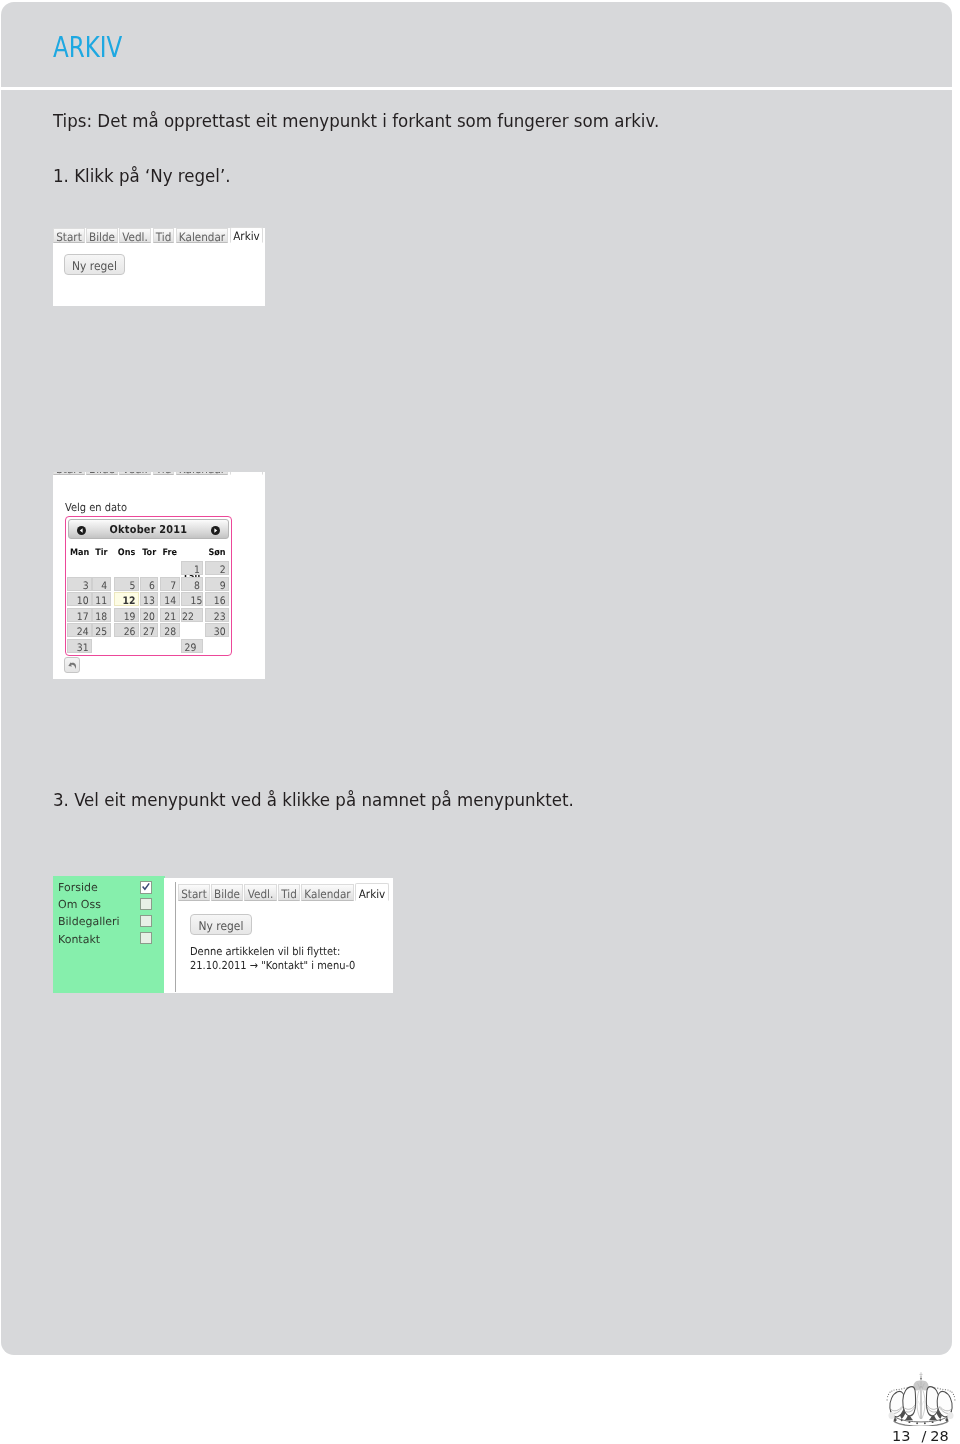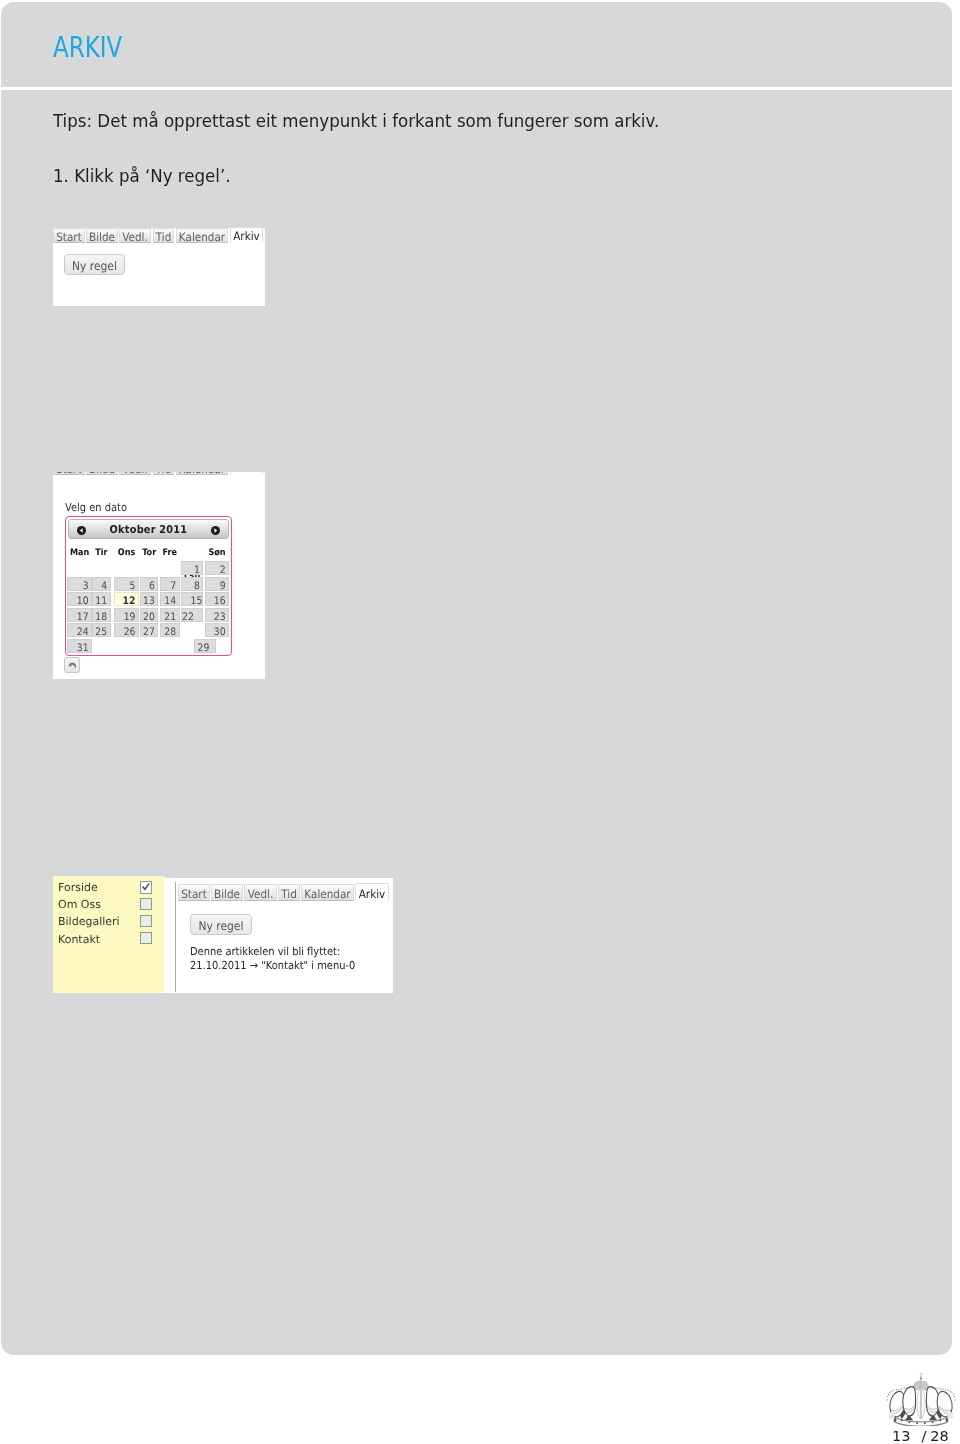--- a/index.html
+++ b/index.html
@@ -46,37 +46,38 @@
   .navcirc svg{position:absolute;left:0;top:0;}
   .dow{position:absolute;font-size:9px;font-weight:bold;color:#111;text-align:center;transform:translateZ(0);}
   .dcell{position:absolute;box-sizing:border-box;background:#dcdcdc;
       border:1px solid #cfcfcf;font-size:10.3px;color:#4c4c4c;text-align:right;transform:translateZ(0);}
   .dcell.today{background:#fdfce4;border-color:#ece7bf;color:#363636;font-weight:bold;transform:translateZ(0);}
   .undobtn{position:absolute;box-sizing:border-box;
       background:linear-gradient(#f4f4f4,#e4e4e4);border:1px solid #c6c6c6;
       border-radius:3px;}
 
   
-  .greenpan{position:absolute;box-sizing:border-box;background:#fef9c3;}
+  .greenpan{position:absolute;box-sizing:border-box;background:#86efac;}
   .gitem{position:absolute;font-size:11px;color:#2f3d2f;font-stretch:normal;transform:translateZ(0);}
   .gcheck{position:absolute;box-sizing:border-box;width:12.2px;height:12.4px;
       background:#e7f0e6;border:1px solid #8b9c8b;overflow:hidden;}
   .gcheck.on{background:#fff;transform:translateZ(0);}
   .msg{position:absolute;font-size:10px;color:#262626;white-space:nowrap;transform:translateZ(0);}
 </style>
 </head>
 <body>
 
 <div class="page">
   <div class="panel"></div>
   <div class="hrule"></div>
   <div class="title">ARKIV</div>
 
   <div class="ptext" style="left:53px;top:110px">Tips: Det må opprettast eit menypunkt i forkant som fungerer som arkiv.</div>
   <div class="ptext" style="left:53px;top:165px">1. Klikk på ‘Ny regel’.</div>
+  <div class="ptext" style="left:53px;top:789px">3. Vel eit menypunkt ved å klikke på namnet på menypunktet.</div>
 
   <div class="shot blurshot" style="left:53px;top:228px;width:212px;height:78px">
     <div class="tabs">
       <div class="tab" style="left:0;top:0;width:32px;height:15px;line-height:16px">Start</div>
       <div class="tab" style="left:33px;top:0;width:32px;height:15px;line-height:16px">Bilde</div>
       <div class="tab" style="left:66px;top:0;width:32px;height:15px;line-height:16px">Vedl.</div>
       <div class="tab" style="left:100px;top:0;width:21px;height:15px;line-height:16px">Tid</div>
       <div class="tab" style="left:123px;top:0;width:52px;height:15px;line-height:16px">Kalendar</div>
       <div class="tab active" style="left:177px;top:-1px;width:33px;height:16px;line-height:17px">Arkiv</div>
     </div>
@@ -136,21 +137,21 @@
           <div class="dcell" style="left: 47.6px; top: 90.5px; width: 25px; height: 13.8px; line-height: 16.8px; padding-right: 2.5px;">19</div>
           <div class="dcell" style="left: 73.9px; top: 90.5px; width: 18.4px; height: 13.8px; line-height: 16.8px; padding-right: 2.5px;">20</div>
           <div class="dcell" style="left: 93.8px; top: 90.5px; width: 19.6px; height: 13.8px; line-height: 16.8px; padding-right: 2.5px;">21</div>
           <div class="dcell" style="left: 115.3px; top: 90.5px; width: 22.3px; height: 13.8px; line-height: 16.8px; padding-right: 19px;">22</div>
           <div class="dcell" style="left: 139.4px; top: 90.5px; width: 24.1px; height: 13.8px; line-height: 16.8px; padding-right: 2.5px;">23</div>
           <div class="dcell" style="left: 1.2px; top: 106px; width: 25.1px; height: 13.8px; line-height: 16.8px; padding-right: 2.5px;">24</div>
           <div class="dcell" style="left: 26.3px; top: 106px; width: 18.6px; height: 13.8px; line-height: 16.8px; padding-right: 2.5px;">25</div>
           <div class="dcell" style="left: 47.6px; top: 106px; width: 25px; height: 13.8px; line-height: 16.8px; padding-right: 2.5px;">26</div>
           <div class="dcell" style="left: 73.9px; top: 106px; width: 18.4px; height: 13.8px; line-height: 16.8px; padding-right: 2.5px;">27</div>
           <div class="dcell" style="left: 93.8px; top: 106px; width: 19.6px; height: 13.8px; line-height: 16.8px; padding-right: 2.5px;">28</div>
-          <div class="dcell" style="left: 115.3px; top: 122px; width: 22.3px; height: 13.8px; line-height: 16.8px; padding-right: 6px; margin-left: 13px;">29</div>
+          <div class="dcell" style="left: 115.3px; top: 122px; width: 22.3px; height: 13.8px; line-height: 16.8px; padding-right: 6px;">29</div>
           <div class="dcell" style="left: 139.4px; top: 106px; width: 24.1px; height: 13.8px; line-height: 16.8px; padding-right: 2.5px;">30</div>
           <div class="dcell" style="left: 1.2px; top: 121.5px; width: 25.1px; height: 13.8px; line-height: 16.8px; padding-right: 2.5px;">31</div>
         </div>
     </div>
     <div class="undobtn" style="left:11px;top:185px;width:16px;height:16px">
       <svg width="16" height="16" viewBox="0 0 16 16">
         <path d="M5.5 4.4 L3.3 7.9 L7.0 8.4 L6.1 6.9 C8.1 6.3 10.1 7.7 10.7 11.0 C12.0 7.1 9.9 4.2 6.6 5.0 Z" fill="#767676"></path>
       </svg>
     </div>
   </div>

